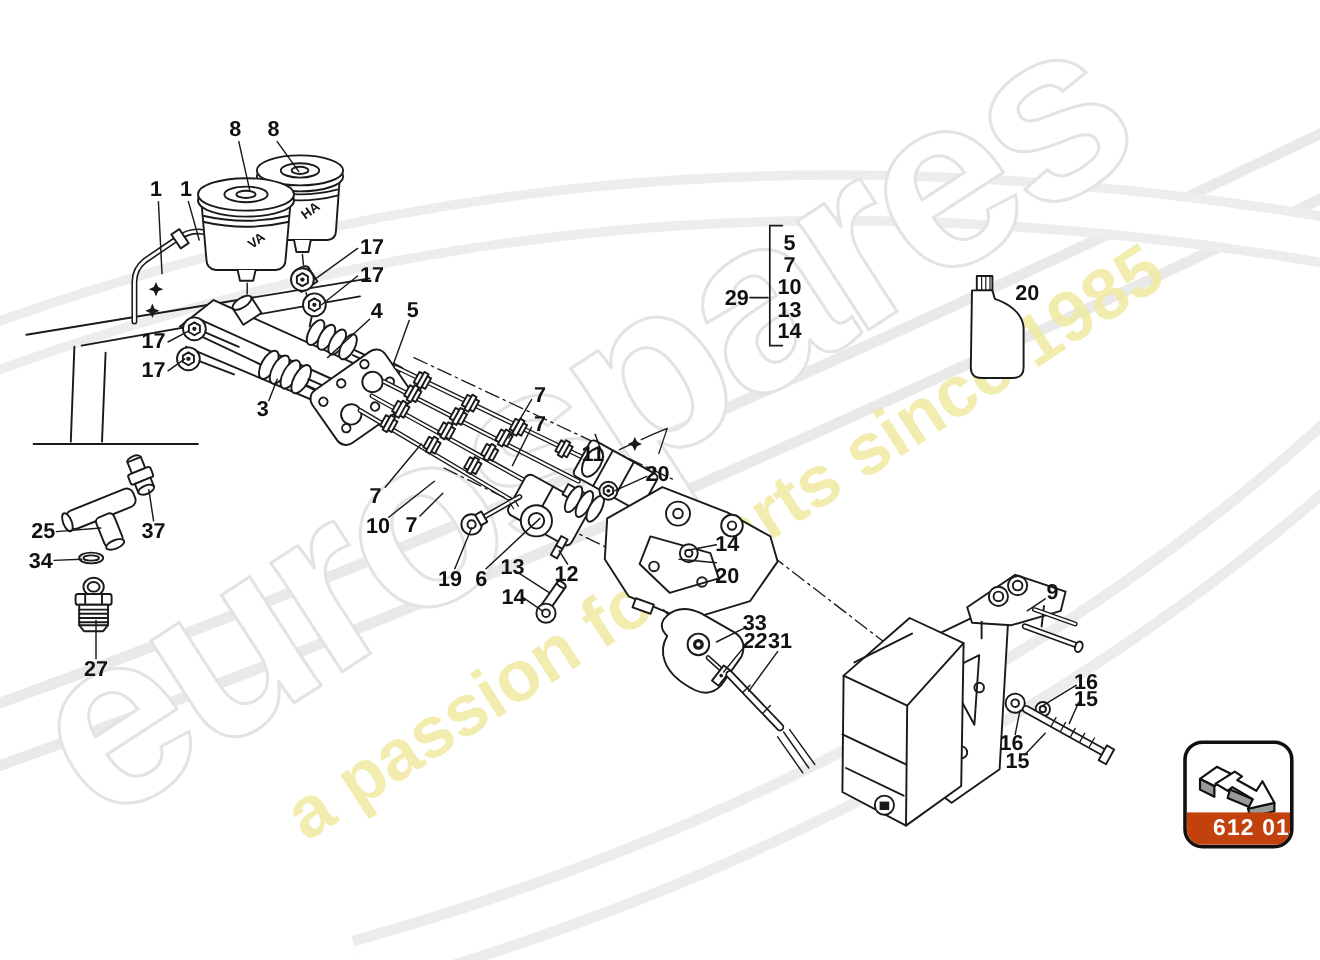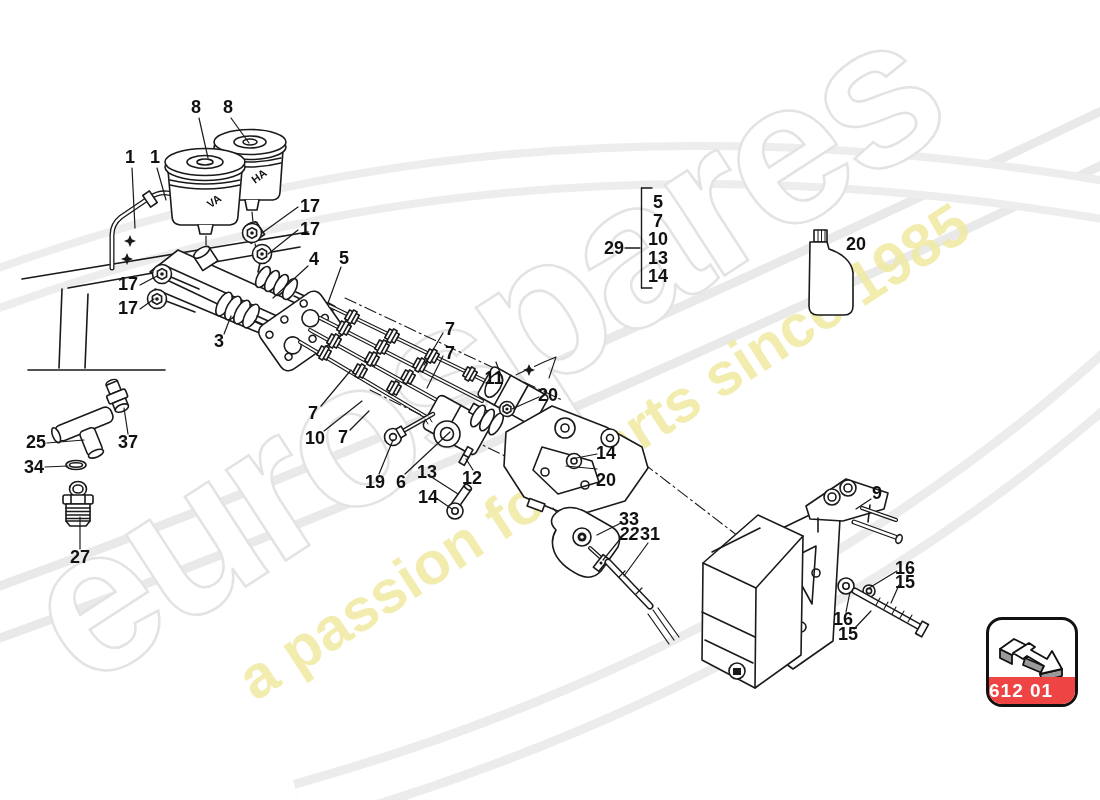--- a/index.html
+++ b/index.html
@@ -15,22 +15,22 @@
              font-size:60px;line-height:1;color:#f0e9a2;opacity:.85;
              transform:translate(228px,660px) rotate(-33deg);transform-origin:0 0;}
   .callout{position:absolute;transform:translate(-50%,-50%);font-weight:bold;font-size:18px;
            color:#111;white-space:nowrap;line-height:1;}
   .res-label{position:absolute;font-weight:bold;font-size:11px;color:#111;
              transform:translate(-50%,-50%) rotate(-36deg);}
   .ref-list{position:absolute;left:640px;top:193px;width:36px;text-align:center;
             font-weight:bold;font-size:18px;line-height:18.6px;color:#111;}
   .badge{position:absolute;left:986px;top:617px;width:92px;height:90px;background:#fff;
          border:3px solid #111;border-radius:16px;overflow:hidden;box-sizing:border-box;}
-  .badge-bar{position:absolute;left:0;bottom:0;width:100%;height:27px;background:#ef4444;
-             color:#fff;font-weight:bold;font-size:19px;text-align:left;line-height:27px;
+  .badge-bar{position:absolute;left:0;bottom:0;width:100%;height:27px;background:#c2410c;
+             color:#fff;font-weight:bold;font-size:19px;text-align:right;line-height:27px;
              letter-spacing:1px;}
 </style>
 </head>
 <body>
 
 <div id="stage">
 
   <svg width="1100" height="800">
     <g fill="none">
       <path d="M-80,640 C240,530 620,370 1160,110" stroke="#e9e9e9" stroke-width="58"></path>

